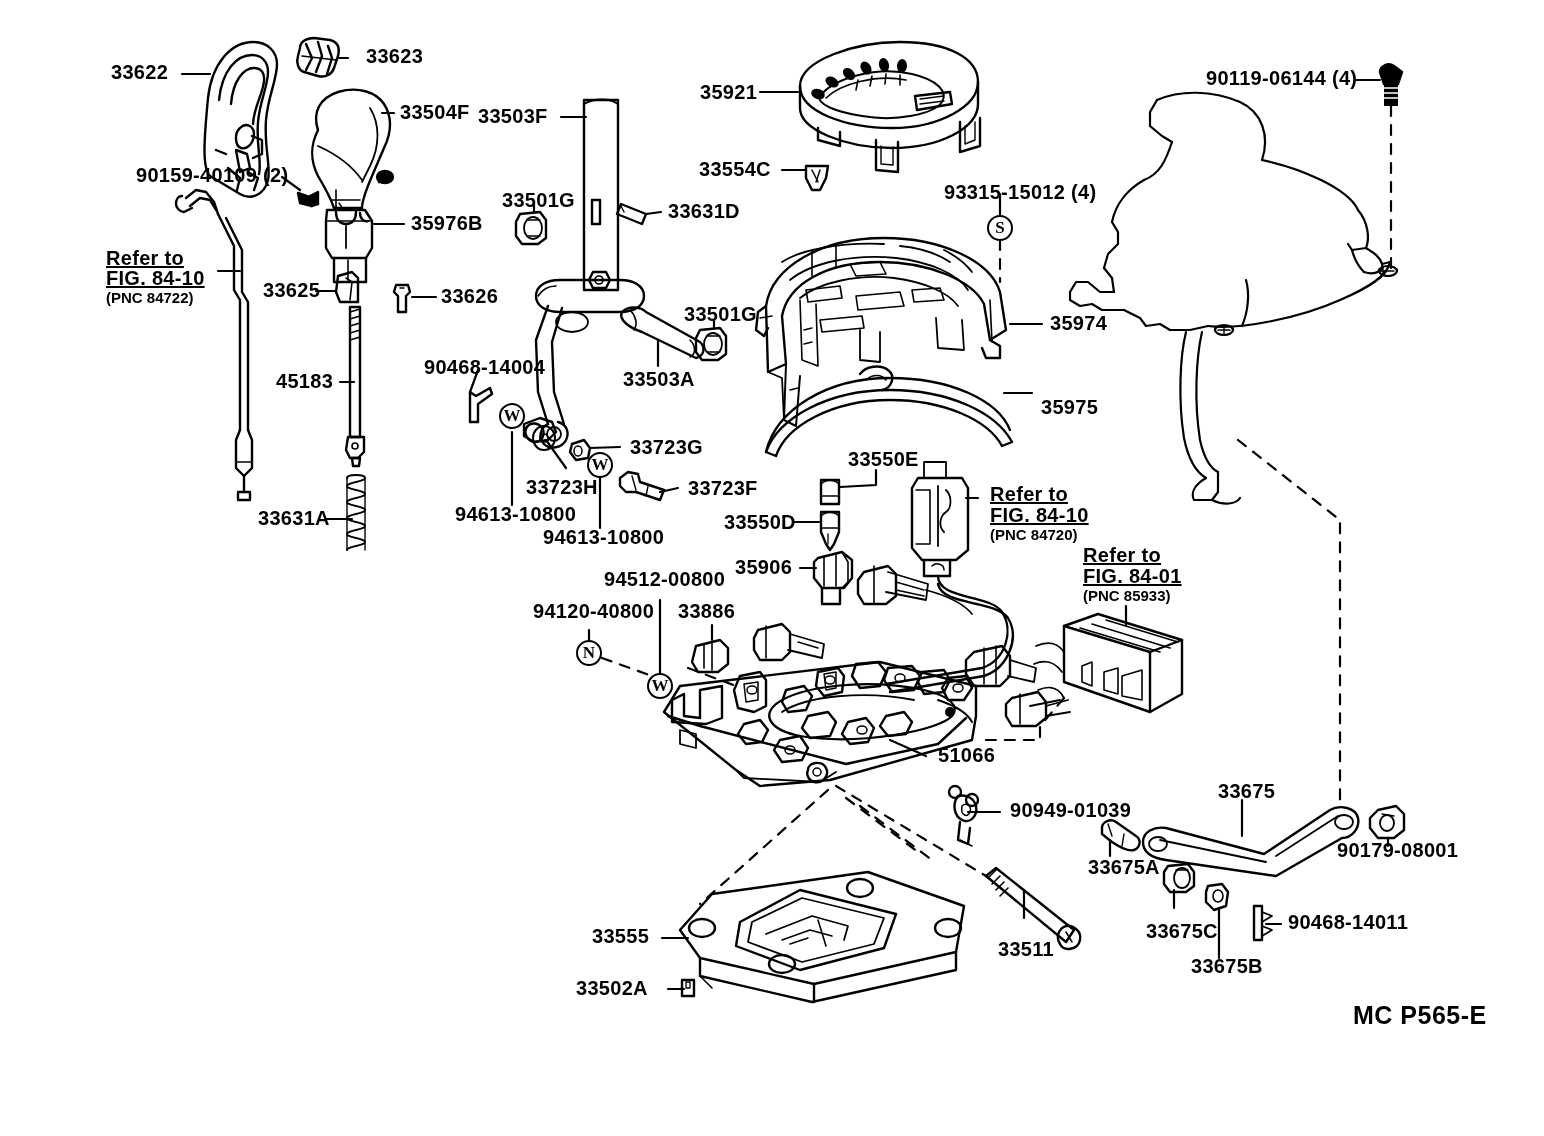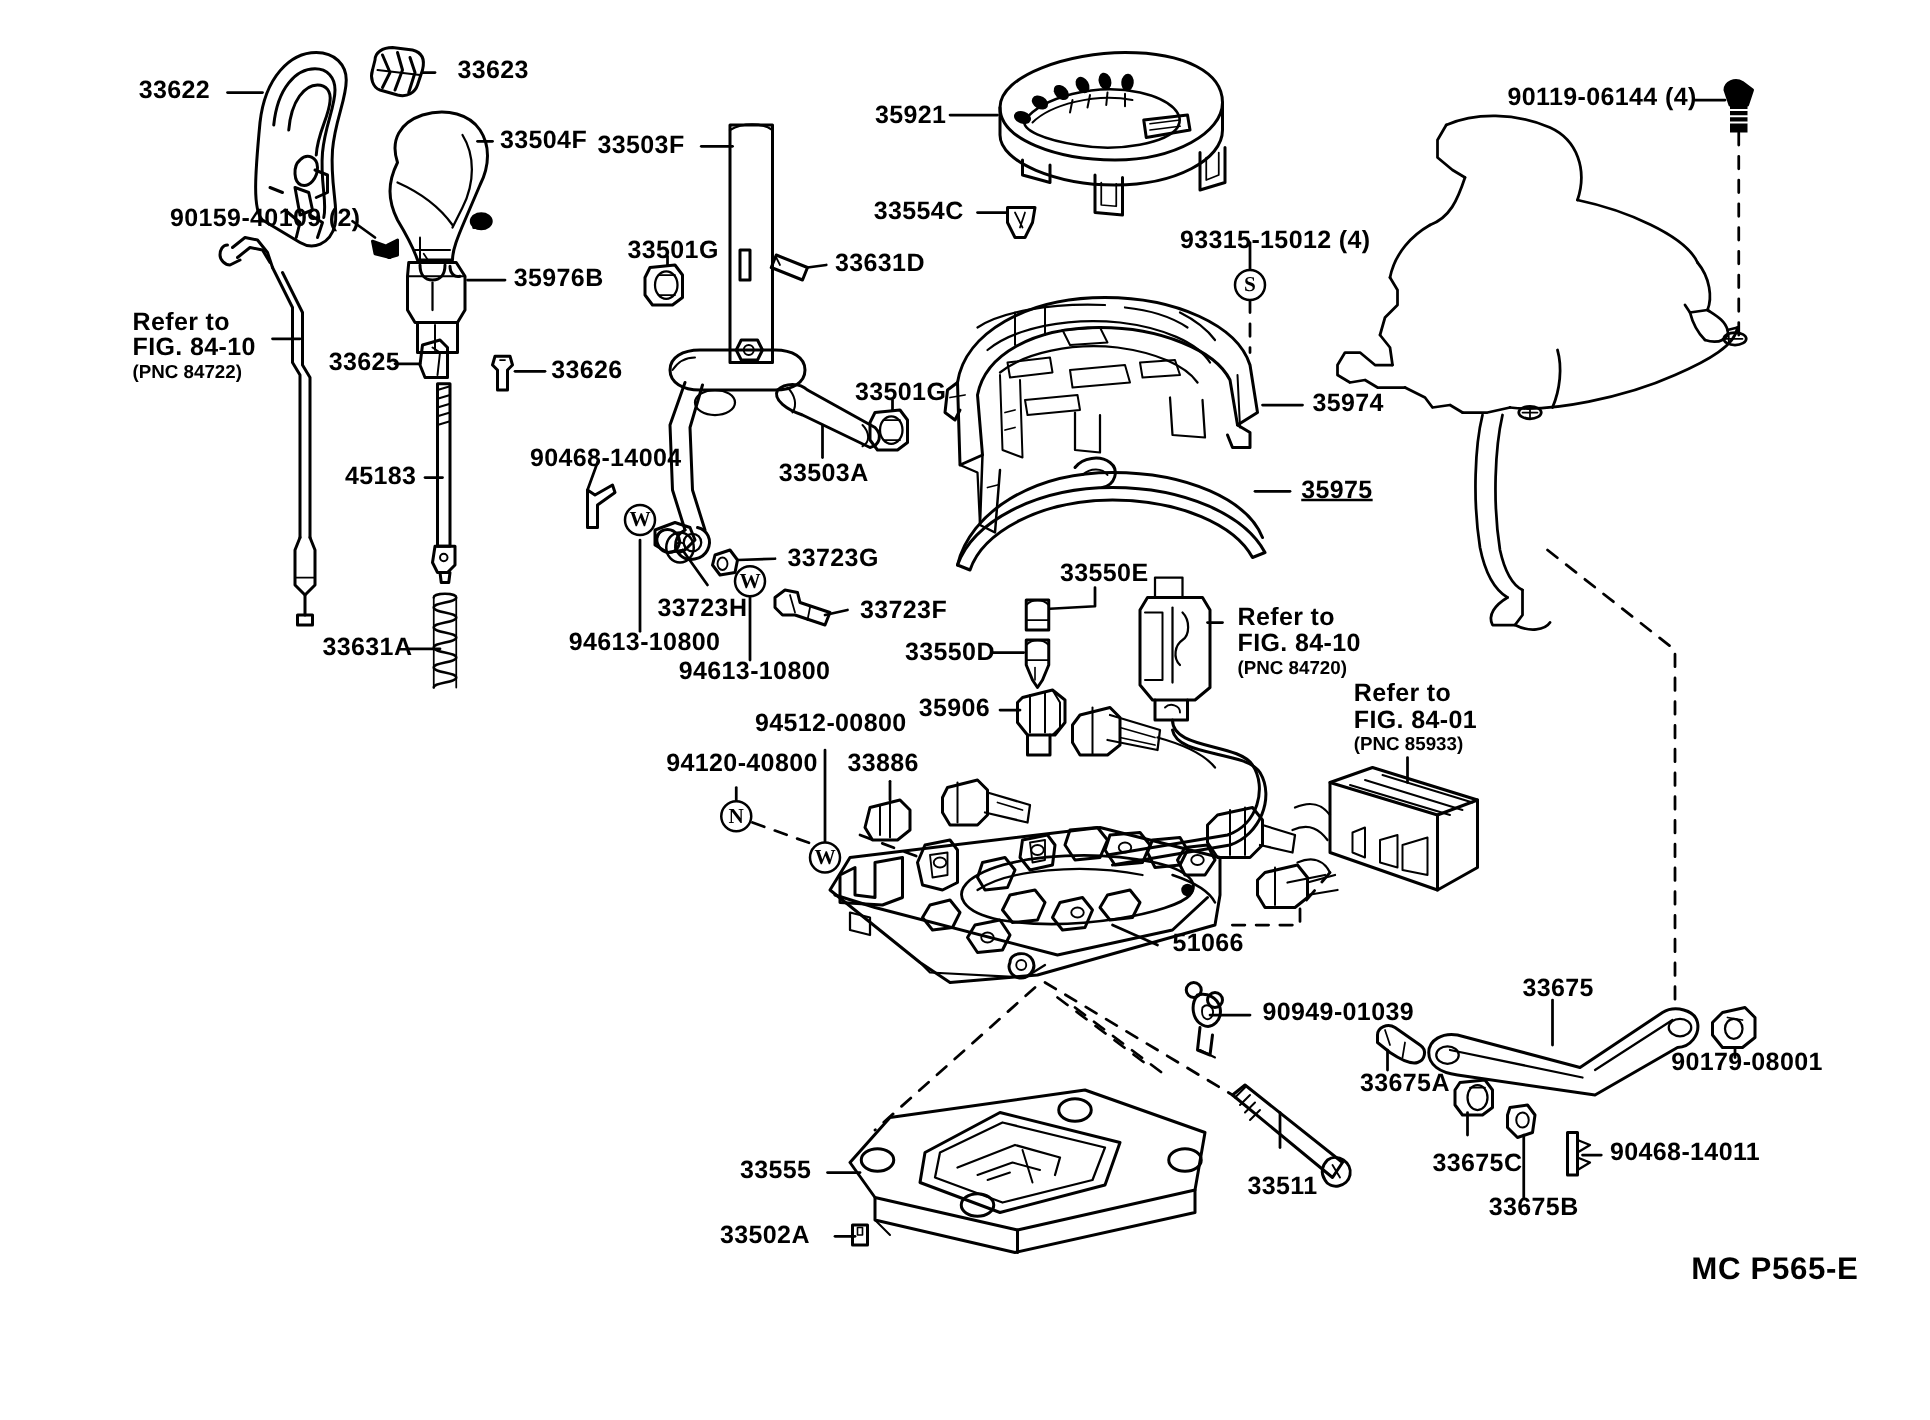--- a/index.html
+++ b/index.html
@@ -16,21 +16,21 @@
     position:absolute;
     font-family:"Liberation Sans", sans-serif;
     font-weight:bold;
     font-size:20px;
     color:#000;
     white-space:nowrap;
     letter-spacing:0.3px;
     line-height:1.05;
   }
   .lbl.sm{font-size:15px;letter-spacing:0px;}
-  .lbl.ref{font-size:20px;line-height:1.08;}
+  .lbl.ref{font-size:20px;line-height:1.08;text-decoration:underline;}
   .lbl.code{font-size:25px;letter-spacing:0.5px;}
   .circ{
     position:absolute;
     width:26px;height:26px;
     border:2.5px solid #000;
     border-radius:50%;
     box-sizing:border-box;
     font-family:"Liberation Serif", serif;
     font-weight:bold;
     font-size:17px;
@@ -611,21 +611,21 @@
   <div class="lbl" style="left:455px;top:504px;">94613-10800</div>
   <div class="lbl" style="left:526px;top:477px;">33723H</div>
   <div class="lbl" style="left:630px;top:437px;">33723G</div>
   <div class="lbl" style="left:688px;top:478px;text-align:center;">33723F</div>
   <div class="lbl" style="left:543px;top:527px;">94613-10800</div>
 
   <div class="lbl" style="left:700px;top:82px;">35921</div>
   <div class="lbl" style="left:699px;top:159px;">33554C</div>
   <div class="lbl" style="left:944px;top:182px;">93315-15012 (4)</div>
   <div class="lbl" style="left:1050px;top:313px;">35974</div>
-  <div class="lbl" style="left:1041px;top:382px;text-decoration:underline;">35975</div>
+  <div class="lbl" style="left:1041px;top:397px;">35975</div>
 
   <div class="lbl" style="left:848px;top:449px;">33550E</div>
   <div class="lbl" style="left:724px;top:512px;">33550D</div>
   <div class="lbl" style="left:735px;top:557px;">35906</div>
 
   <div class="lbl ref" style="left:990px;top:484px;">Refer to</div>
   <div class="lbl ref" style="left:990px;top:505px;">FIG. 84-10</div>
   <div class="lbl sm" style="left:990px;top:527px;">(PNC 84720)</div>
 
   <div class="lbl ref" style="left:1083px;top:545px;">Refer to</div>

